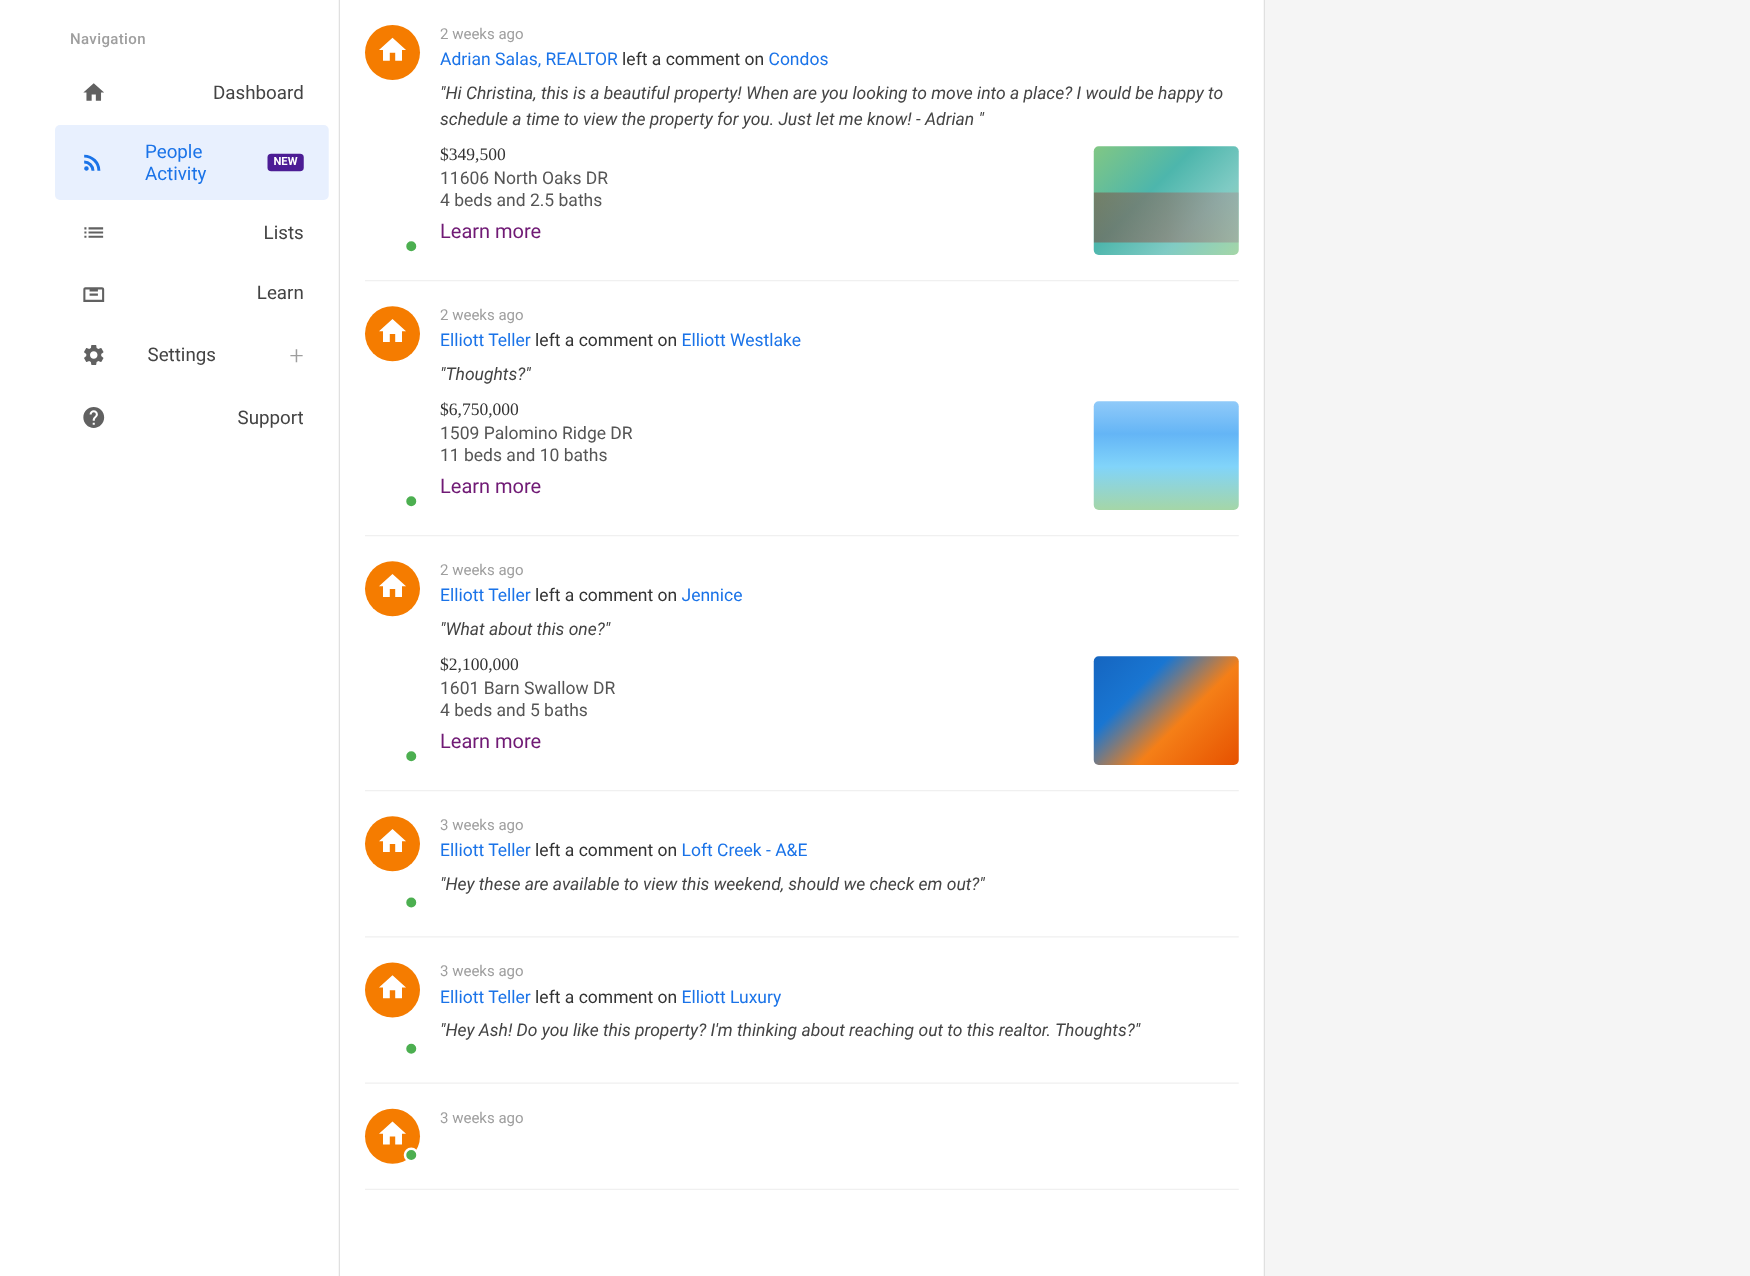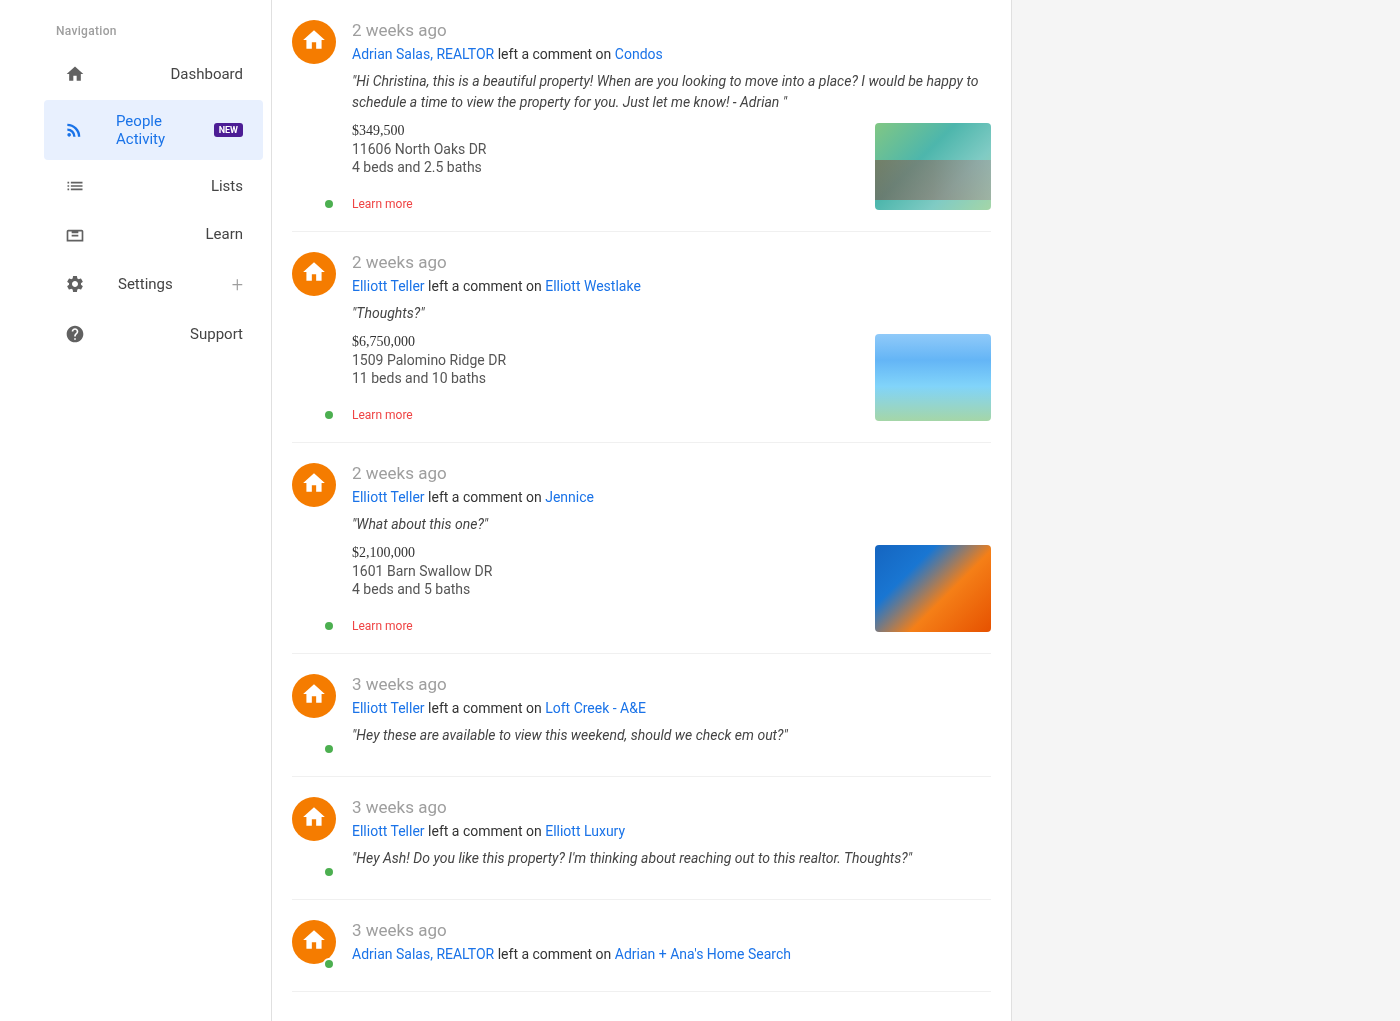--- a/index.html
+++ b/index.html
@@ -108,21 +108,21 @@
       height: 12px;
       background: #4caf50;
       border-radius: 50%;
       border: 2px solid white;
     }
 
     .activity-content {
       flex: 1;
     }
     .activity-time {
-      font-size: 17px;
+      font-size: 12px;
       color: #9e9e9e;
       margin-bottom: 4px;
     }
     .activity-text {
       font-size: 14px;
       color: #333;
       margin-bottom: 6px;
       line-height: 1.5;
     }
     .activity-link {
@@ -157,25 +157,25 @@
     }
     .property-address {
       font-size: 14px;
       color: #555;
     }
     .property-beds {
       font-size: 14px;
       color: #555;
     }
     .learn-more {
-      color: #ef4444;
-      font-size: 12px;
+      color: #701a75;
+      font-size: 16px;
       cursor: pointer;
       text-decoration: none;
-      margin-top: 20px;
+      margin-top: 4px;
     }
 
     .property-image {
       width: 116px;
       height: 87px;
       background: #bdbdbd;
       border-radius: 4px;
       overflow: hidden;
       flex-shrink: 0;
     }
@@ -419,24 +419,19 @@
           <span class="avatar-house-icon">
             <svg viewBox="0 0 24 24">
                 <path d="M10 20v-6h4v6h5v-8h3L12 3 2 12h3v8z"></path>
               </svg>
           </span>
         </div>
         <div class="avatar-dot"></div>
       </div>
       <div class="activity-content">
         <div class="activity-time">3 weeks ago</div>
-        <div class="activity-text">
-          <a class="activity-link">Adrian Salas, REALTOR</a>
-          <span> left a comment on </span>
-          <a class="activity-link">Adrian + Ana's Home Search</a>
-        </div>
       </div>
     </div>
 
   </div>
 </main>
 
 <aside class="right-panel"></aside>
 
 </body></html>

